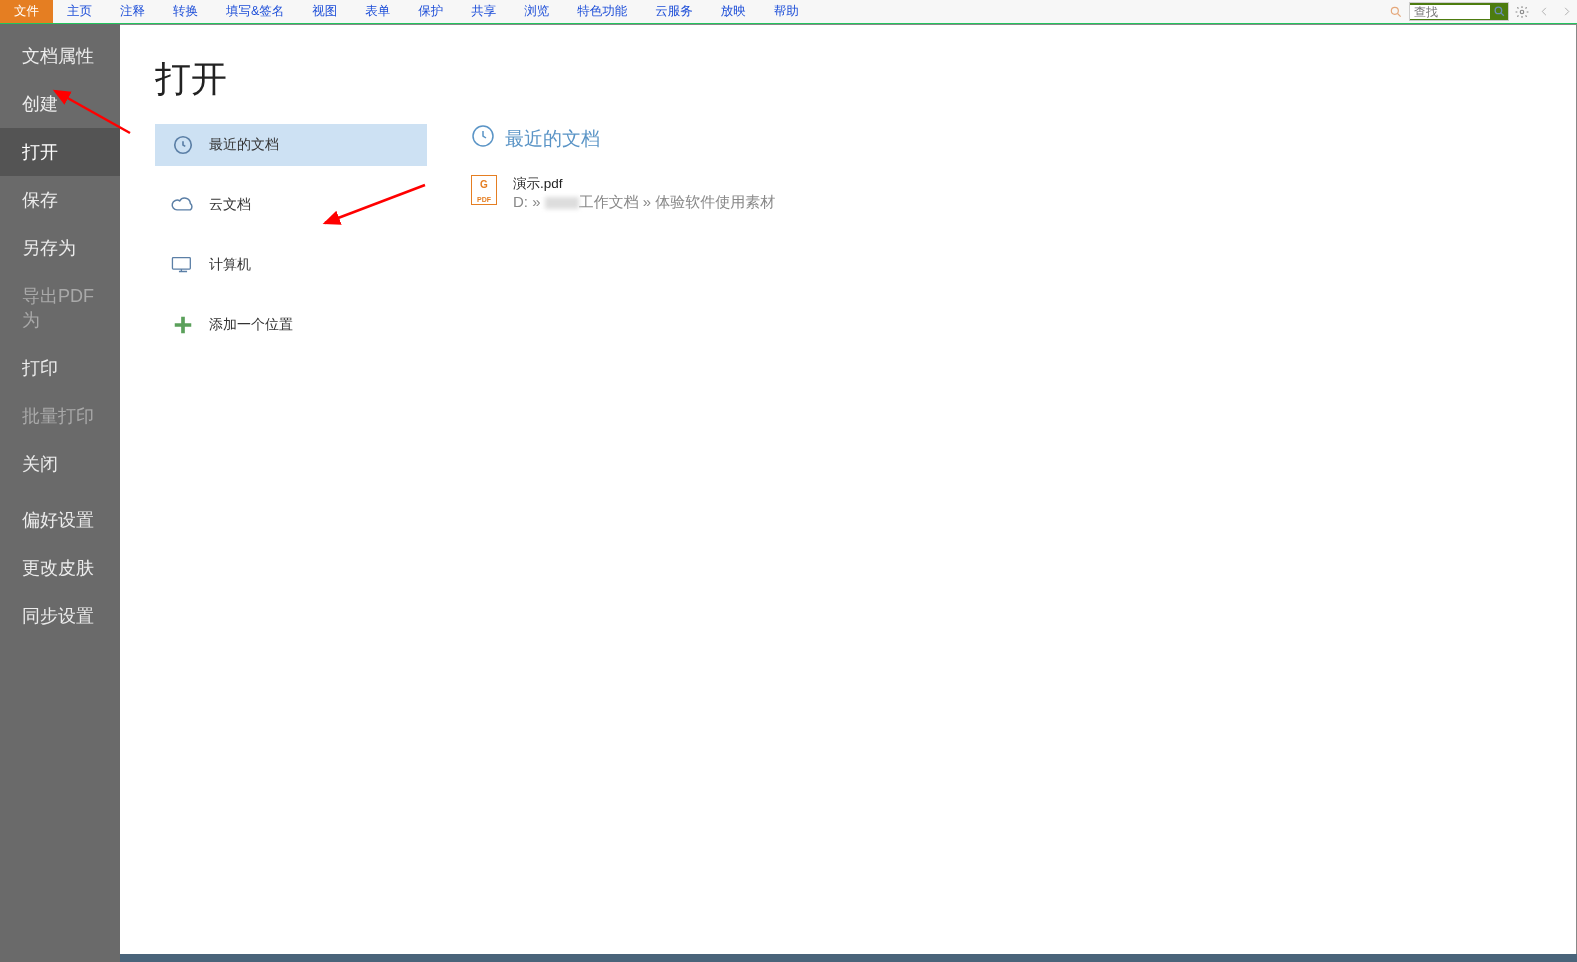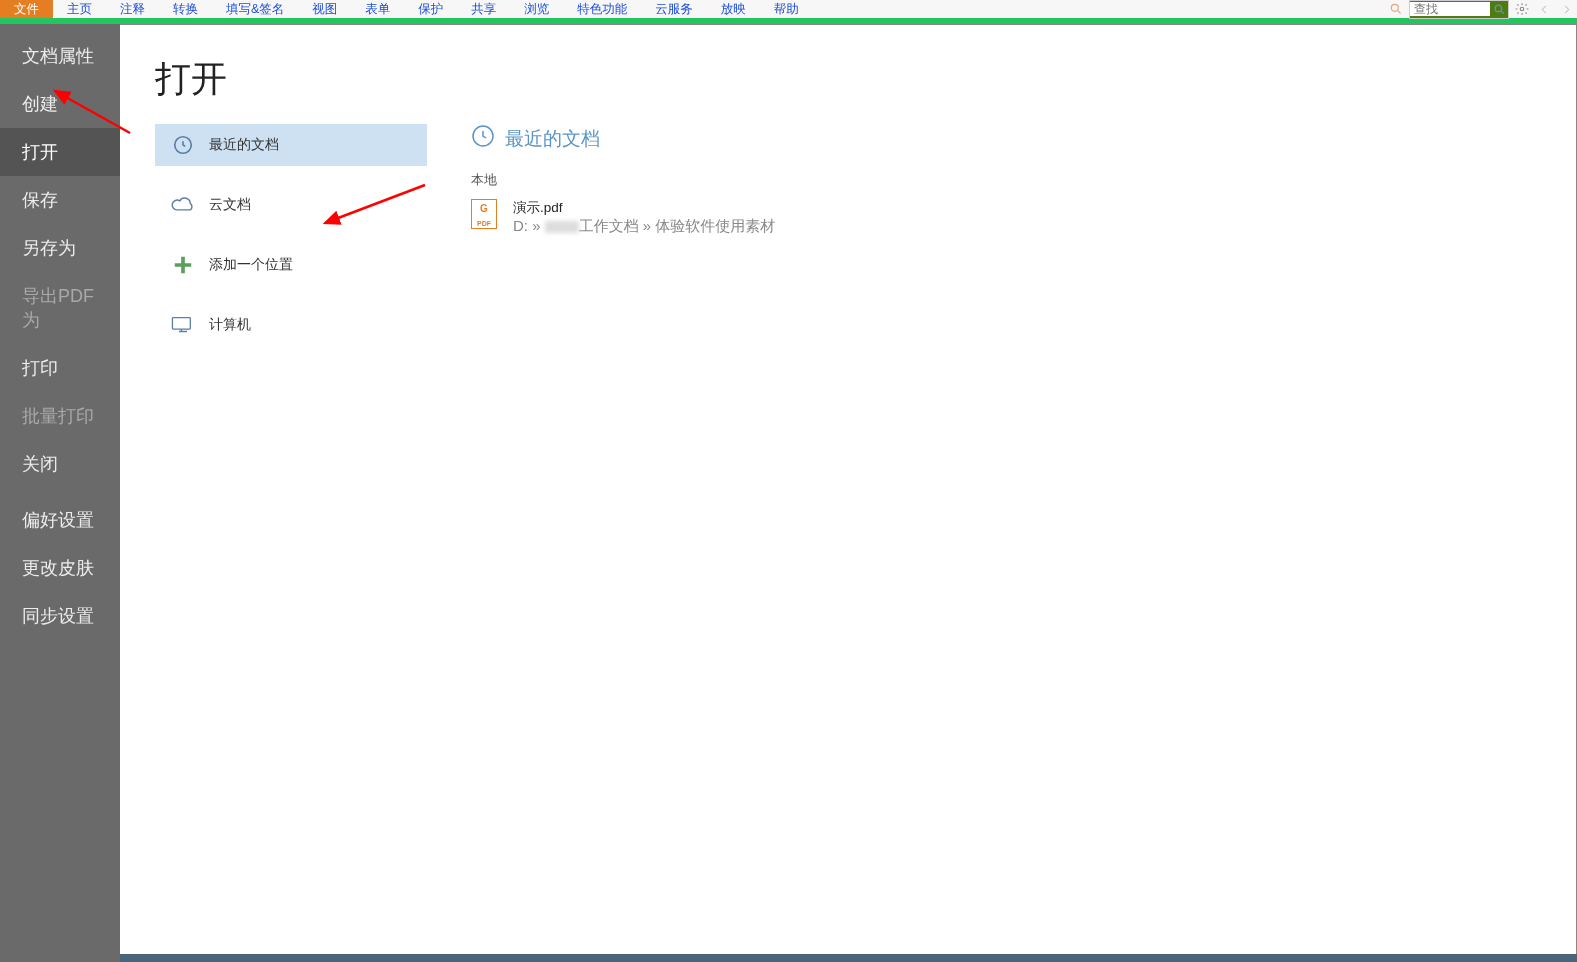--- a/index.html
+++ b/index.html
@@ -10,21 +10,21 @@
       overflow: hidden;
       width: 1577px;
       height: 962px;
       position: relative;
     }
     
     .ribbon {
       display: flex;
       height: 24px;
       background: #f7f7f7;
-      border-bottom: 6px solid #22c55e;
+      border-bottom: 1px solid #22c55e;
       align-items: stretch;
     }
     .ribbon-tab {
       padding: 0 14px;
       display: flex;
       align-items: center;
       font-size: 12.5px;
       color: #1d4ed8;
       cursor: pointer;
     }
@@ -296,47 +296,46 @@
           <div class="location-item">
             <span class="loc-icon">
               <svg width="26" height="20" viewBox="0 0 32 24" fill="none" stroke="#5b7fa6" stroke-width="1.8">
                 <path d="M9 18a6 6 0 1 1 3-11 7 7 0 0 1 13 3 5 5 0 0 1 0 8H9z"></path>
               </svg>
             </span>
             <span>云文档</span>
           </div>
           <div class="location-item">
             <span class="loc-icon">
-              <svg width="22" height="22" viewBox="0 0 24 24">
-                <path d="M10 3h4v7h7v4h-7v7h-4v-7H3v-4h7z" fill="#5aa05a"></path>
-              </svg>
-            </span>
-            <span>添加一个位置</span>
-          </div>
-          <div class="location-item">
-            <span class="loc-icon">
               <svg width="26" height="22" viewBox="0 0 32 24" fill="none" stroke="#5b7fa6" stroke-width="1.6">
                 <rect x="3" y="3" width="22" height="14" rx="1"></rect>
                 <path d="M11 20h10M14 17v3"></path>
               </svg>
             </span>
             <span>计算机</span>
+          </div>
+          <div class="location-item">
+            <span class="loc-icon">
+              <svg width="22" height="22" viewBox="0 0 24 24">
+                <path d="M10 3h4v7h7v4h-7v7h-4v-7H3v-4h7z" fill="#5aa05a"></path>
+              </svg>
+            </span>
+            <span>添加一个位置</span>
           </div>
         </div>
       <div class="recent-panel">
         <div class="recent-header">
           <span>
             <svg width="24" height="24" viewBox="0 0 24 24" fill="none" stroke="#5a94c6" stroke-width="1.5">
                 <circle cx="12" cy="12" r="10"></circle>
                 <path d="M12 7v5l3 2"></path>
               </svg>
           </span>
           <span>最近的文档</span>
         </div>
-        <div class="local-label">本地</div>
         <div id="files-holder">
             <div class="file-row">
               <div class="file-thumb">PDF</div>
               <div class="file-info">
                 <div class="file-name">演示.pdf</div>
                 <div class="file-path">D: » <span class="blur-span"></span>工作文档 » 体验软件使用素材</div>
               </div>
             </div>
           </div>
       </div>

